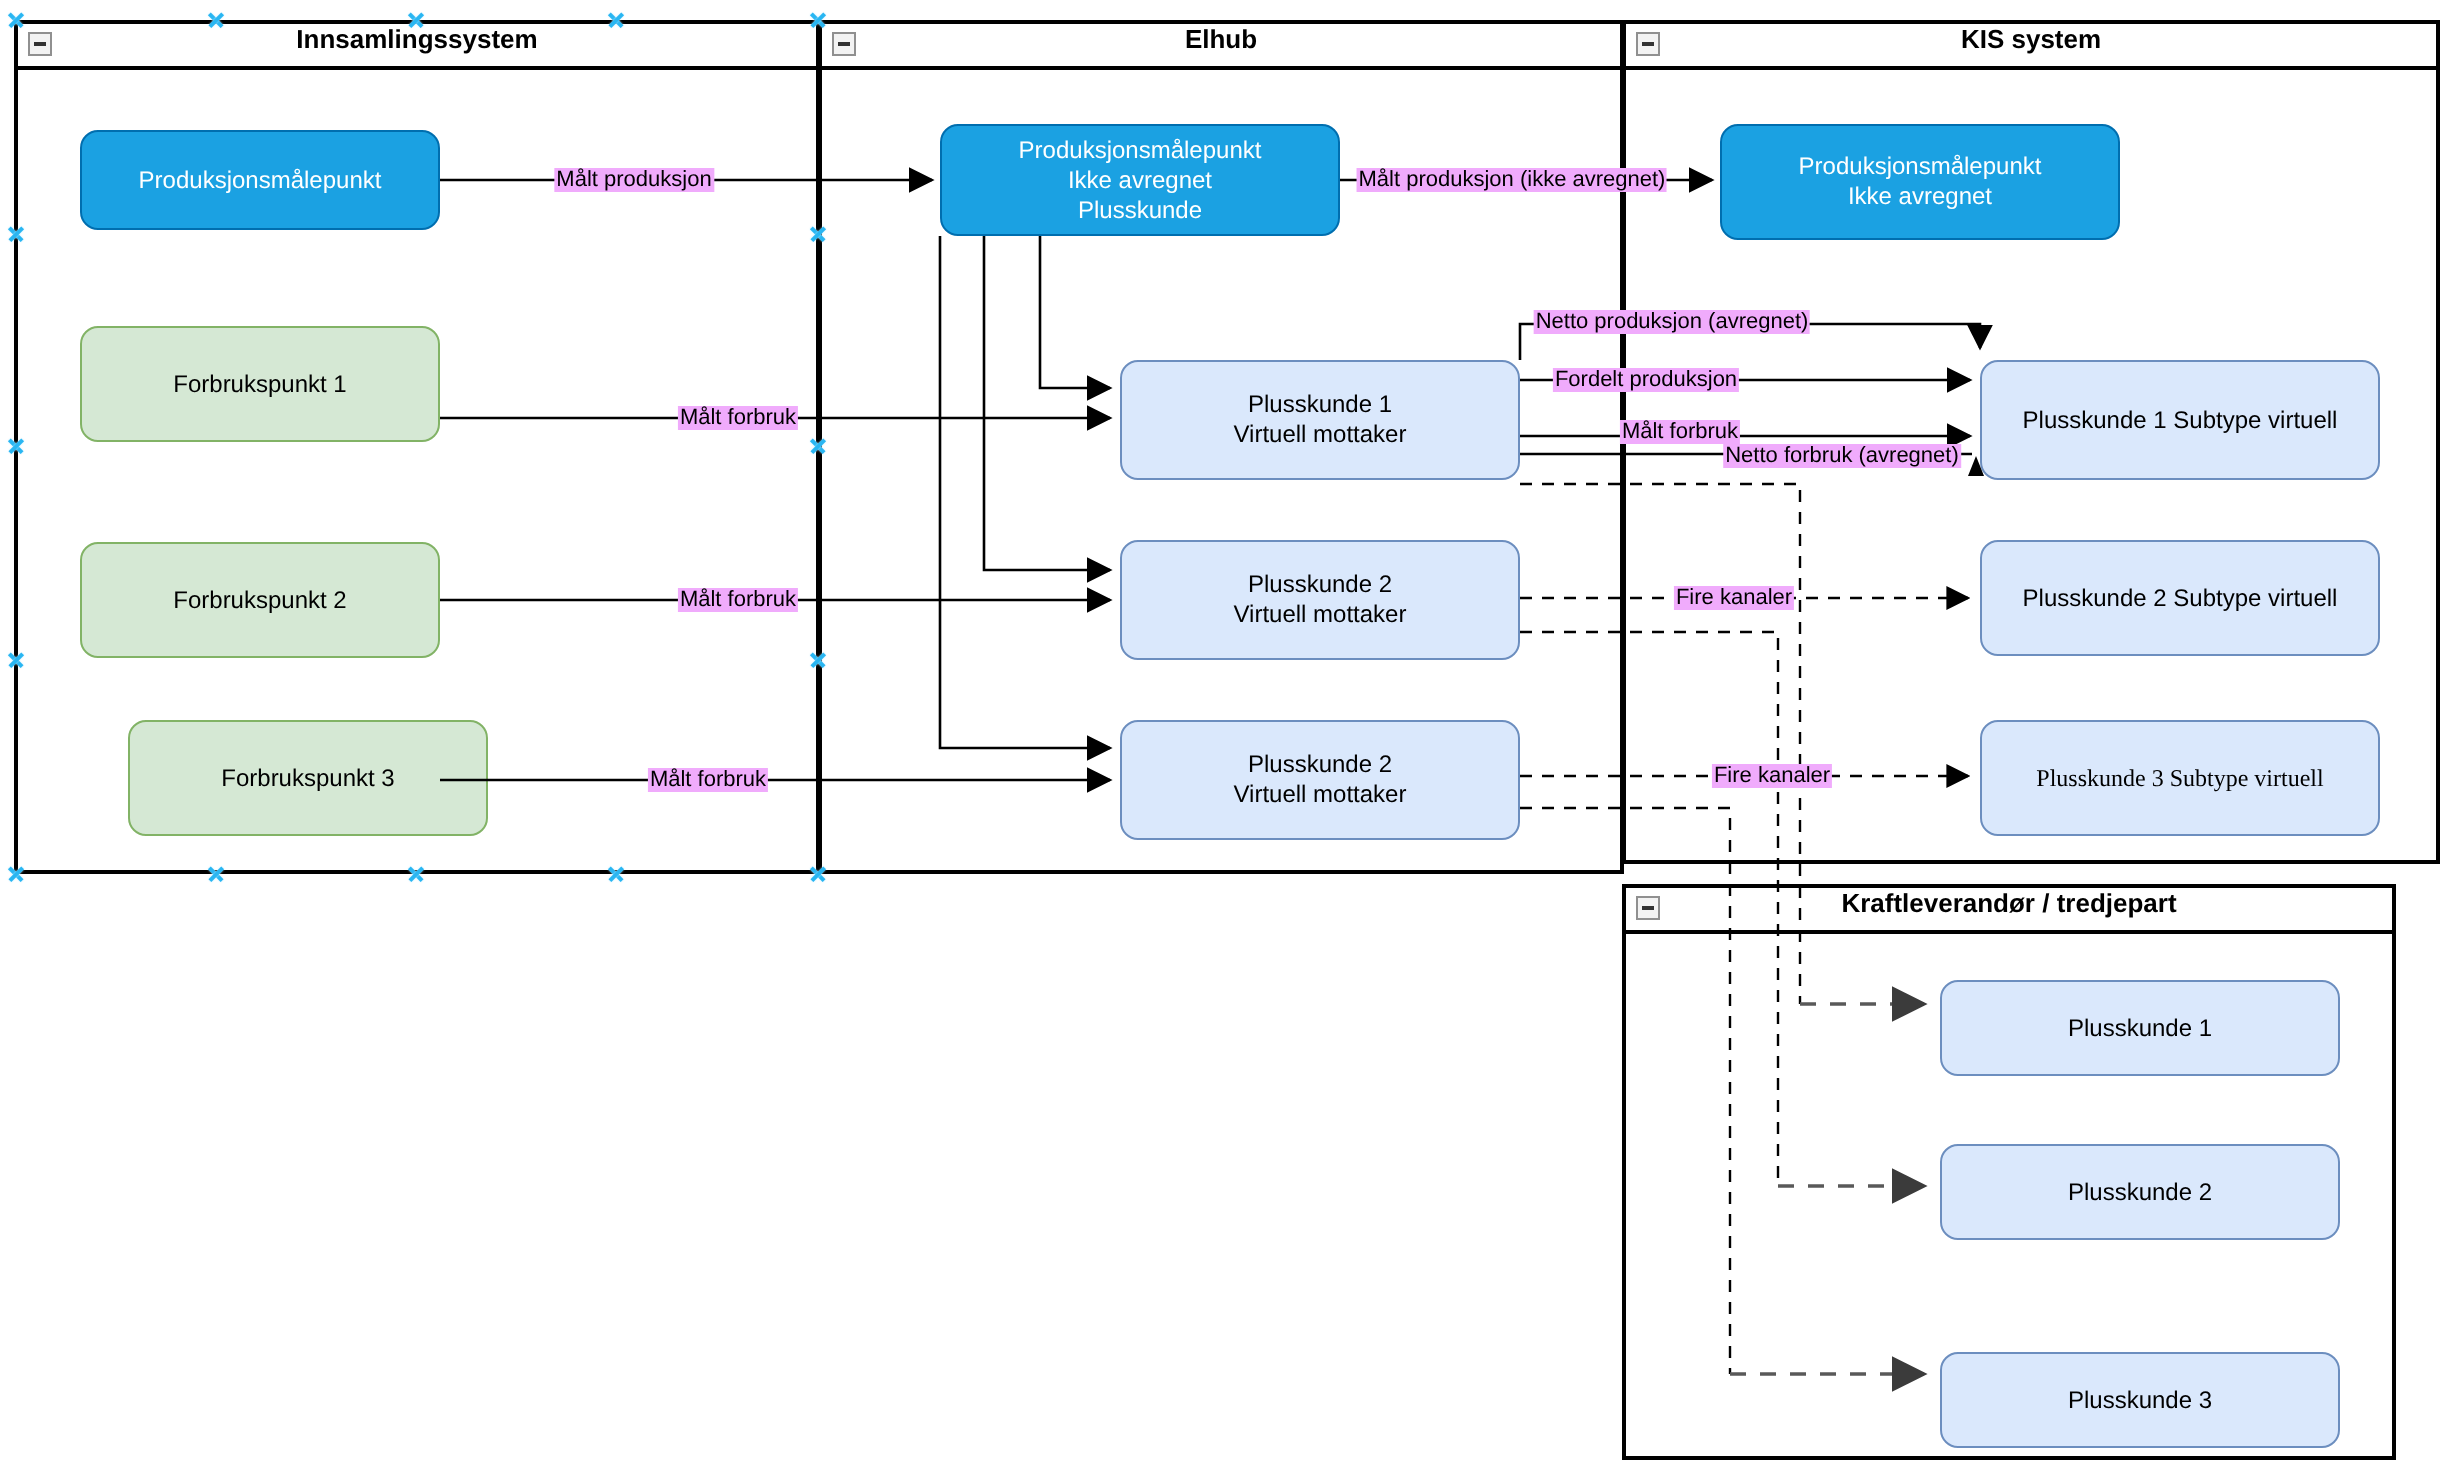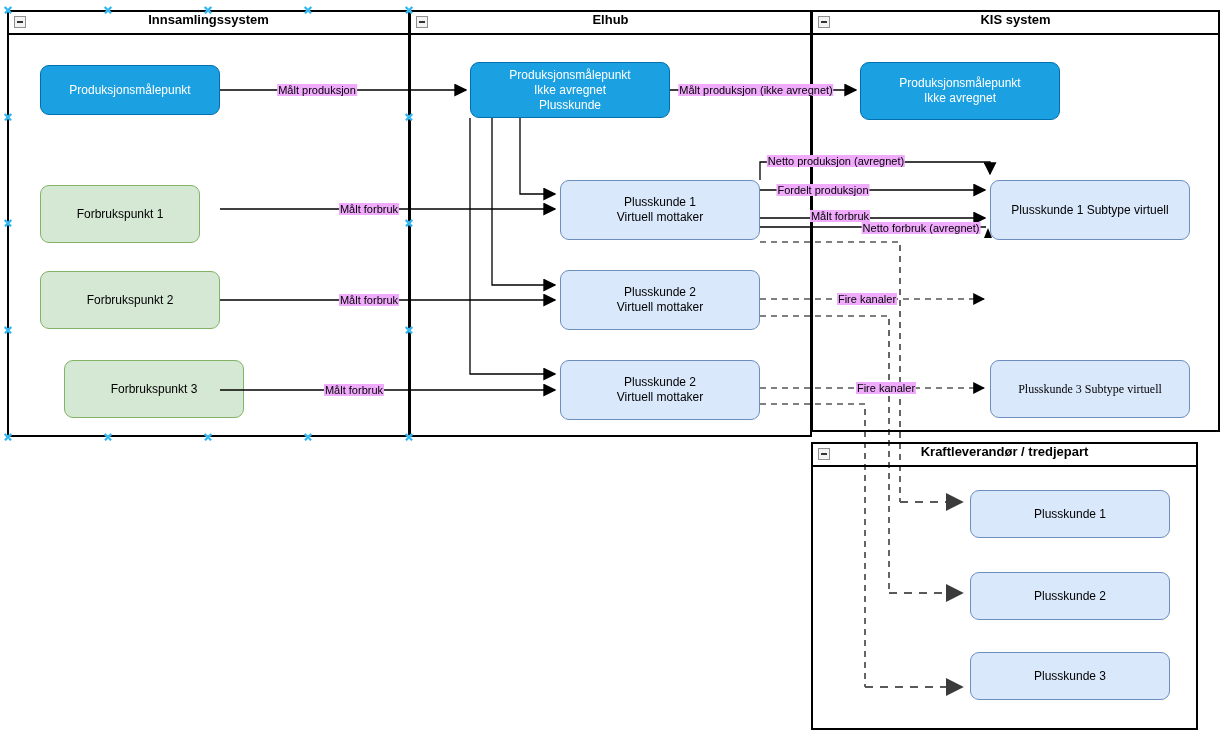--- a/index.html
+++ b/index.html
@@ -60,21 +60,21 @@
   <div class="container" style="left:811px;top:442px;width:387px;height:288px;">
     <div class="hdr">
       <span class="collapse"></span>
       <span class="title">Kraftleverandør / tredjepart</span>
     </div>
   </div>
 
   <div class="node blue" style="left:40px;top:65px;width:180px;height:50px;">
     <span>Produksjonsmålepunkt</span>
   </div>
-  <div class="node green" style="left:40px;top:185px;width:160px;height:58px;">
+  <div class="node green" style="left:40px;top:163px;width:180px;height:58px;">
     <span>Forbrukspunkt 1</span>
   </div>
   <div class="node green" style="left:40px;top:271px;width:180px;height:58px;">
     <span>Forbrukspunkt 2</span>
   </div>
   <div class="node green" style="left:40px;top:360px;width:180px;height:58px;margin-left:24px;">
     <span>Forbrukspunkt 3</span>
   </div>
 
   <div class="node blue" style="left:470px;top:62px;width:200px;height:56px;">
@@ -95,31 +95,34 @@
     <span>Virtuell mottaker</span>
   </div>
 
   <div class="node blue" style="left:860px;top:62px;width:200px;height:58px;">
     <span>Produksjonsmålepunkt</span>
     <span>Ikke avregnet</span>
   </div>
   <div class="node lblue" style="left:990px;top:180px;width:200px;height:60px;">
     <span>Plusskunde 1 Subtype virtuell</span>
   </div>
+  <div class="node lblue" style="left:990px;top:270px;width:200px;height:58px;">
+    <span>Plusskunde 2 Subtype virtuell</span>
+  </div>
   <div class="node lblue" style="left:990px;top:360px;width:200px;height:58px;font-family:Liberation Serif, serif;">
     <span>Plusskunde 3 Subtype virtuell</span>
   </div>
 
   <div class="node lblue" style="left:970px;top:490px;width:200px;height:48px;">
     <span>Plusskunde 1</span>
   </div>
   <div class="node lblue" style="left:970px;top:572px;width:200px;height:48px;">
     <span>Plusskunde 2</span>
   </div>
-  <div class="node lblue" style="left:970px;top:652px;width:200px;height:48px;">
+  <div class="node lblue" style="left:970px;top:676px;width:200px;height:48px;">
     <span>Plusskunde 3</span>
   </div>
 
   <svg class="wires" width="1224" height="742">
     <defs>
       <marker id="arw" viewBox="0 0 10 10" refX="9" refY="5" markerWidth="10" markerHeight="10" orient="auto-start-reverse">
           <path d="M0,0 L10,5 L0,10 z" fill="#000"></path>
         </marker>
       <marker id="arwg" viewBox="0 0 10 10" refX="9" refY="5" markerWidth="10" markerHeight="10" orient="auto-start-reverse">
           <path d="M0,0 L10,5 L0,10 z" fill="#3b3b3b"></path>

